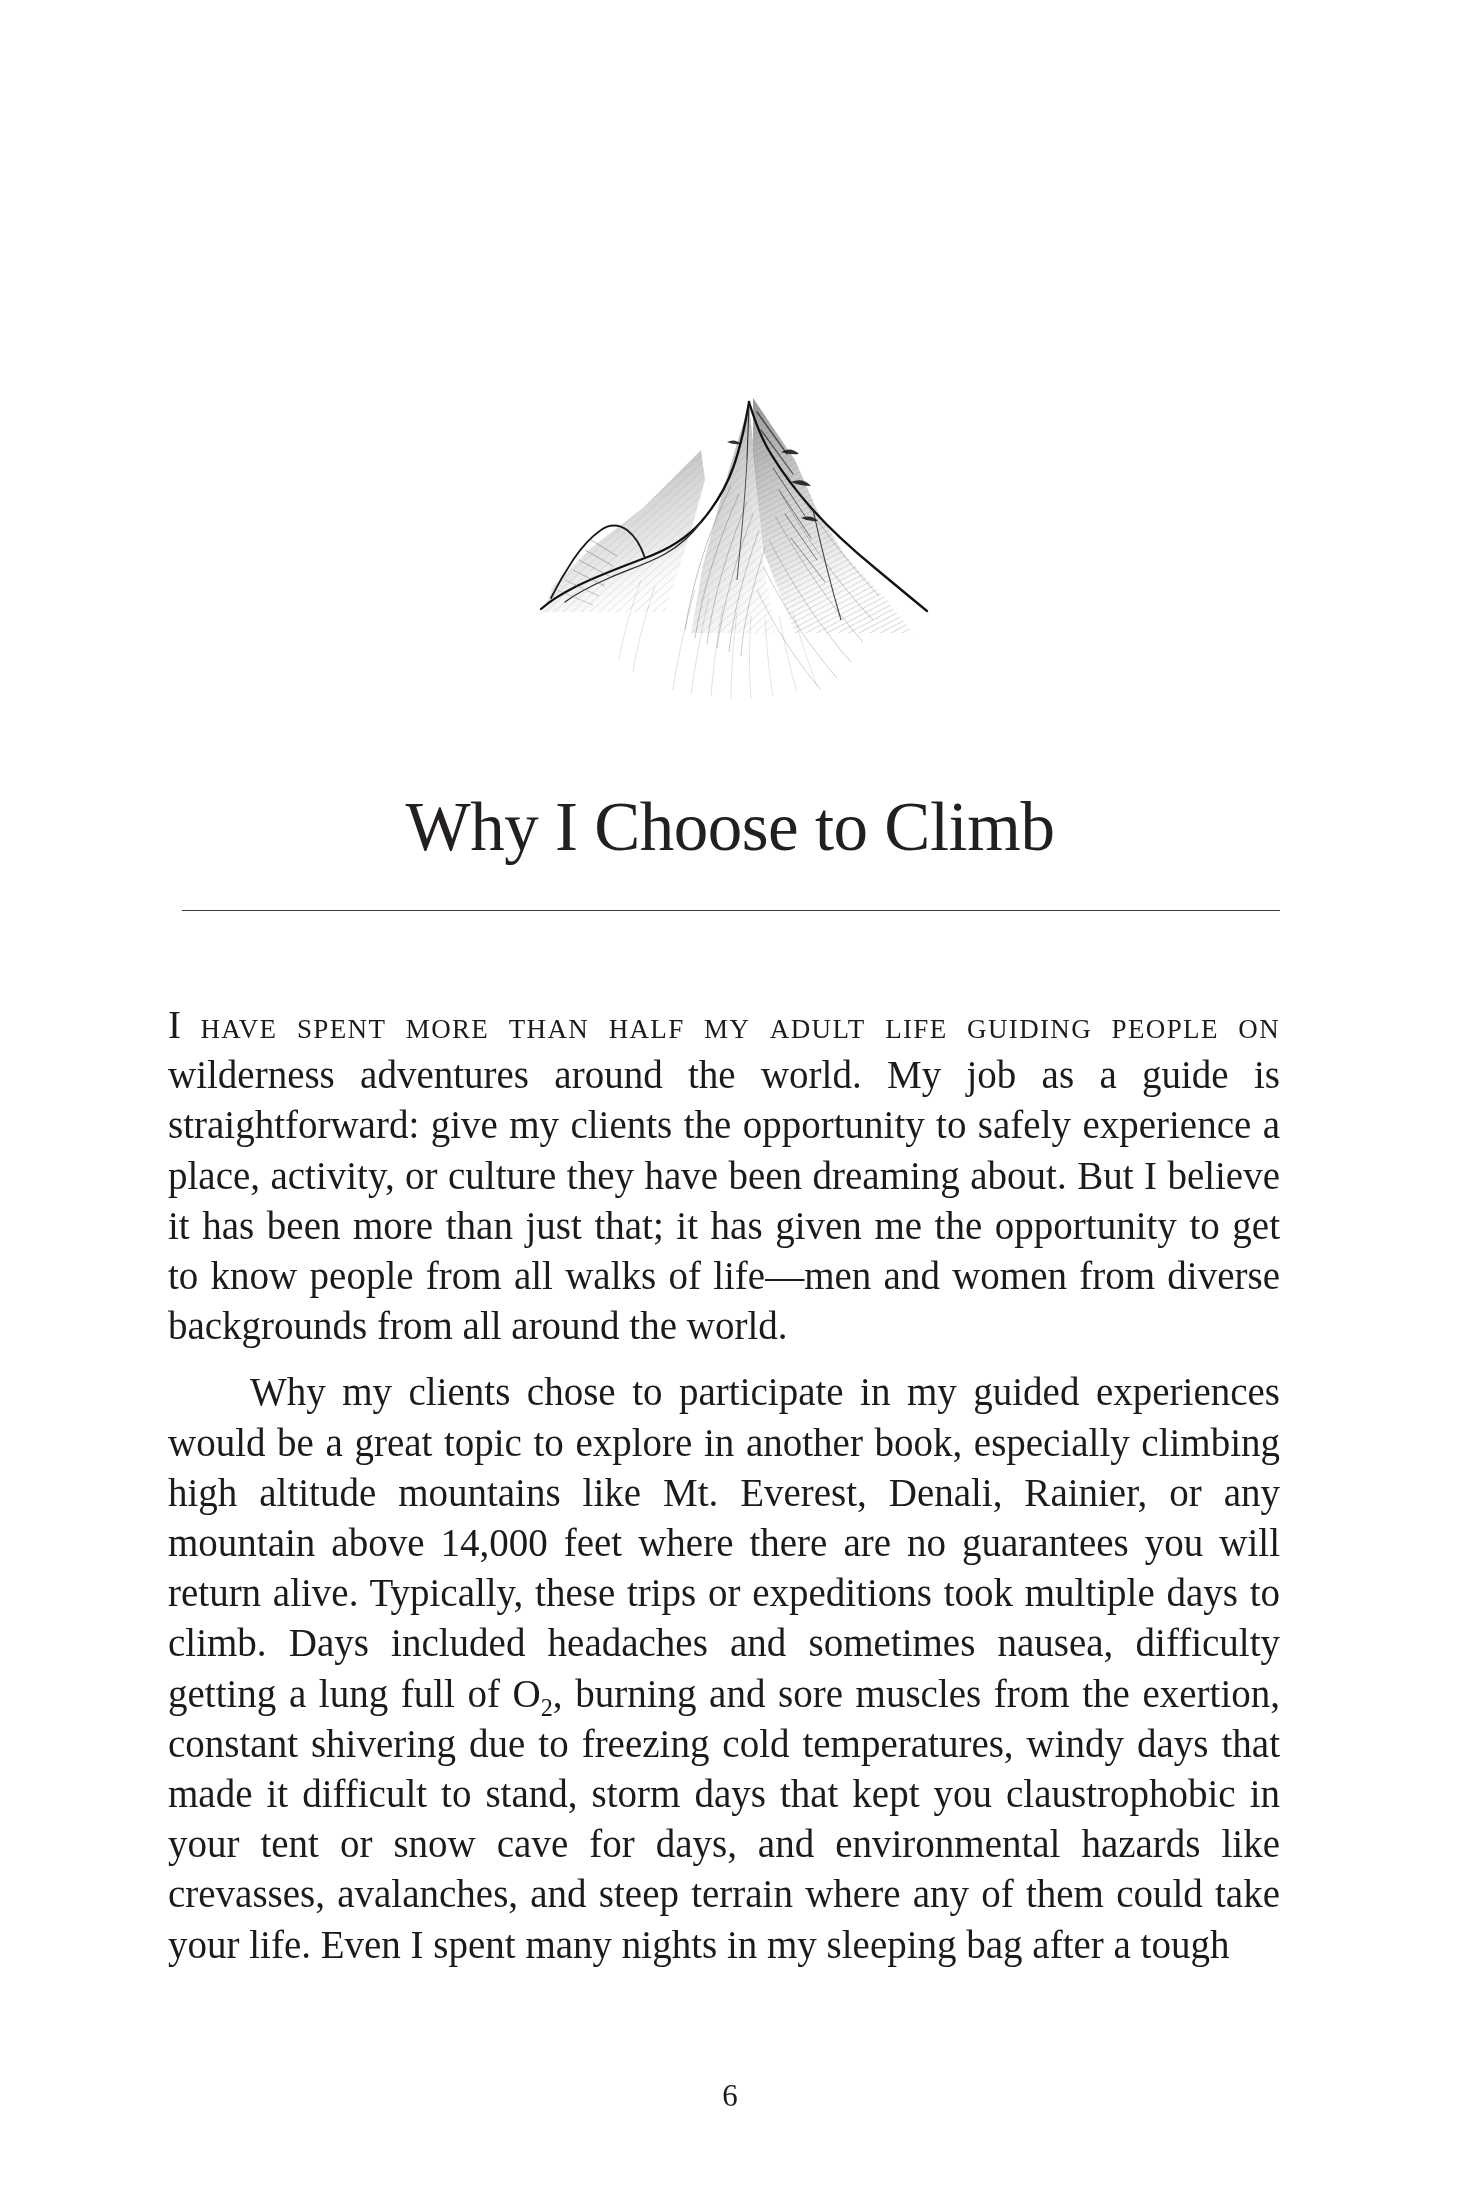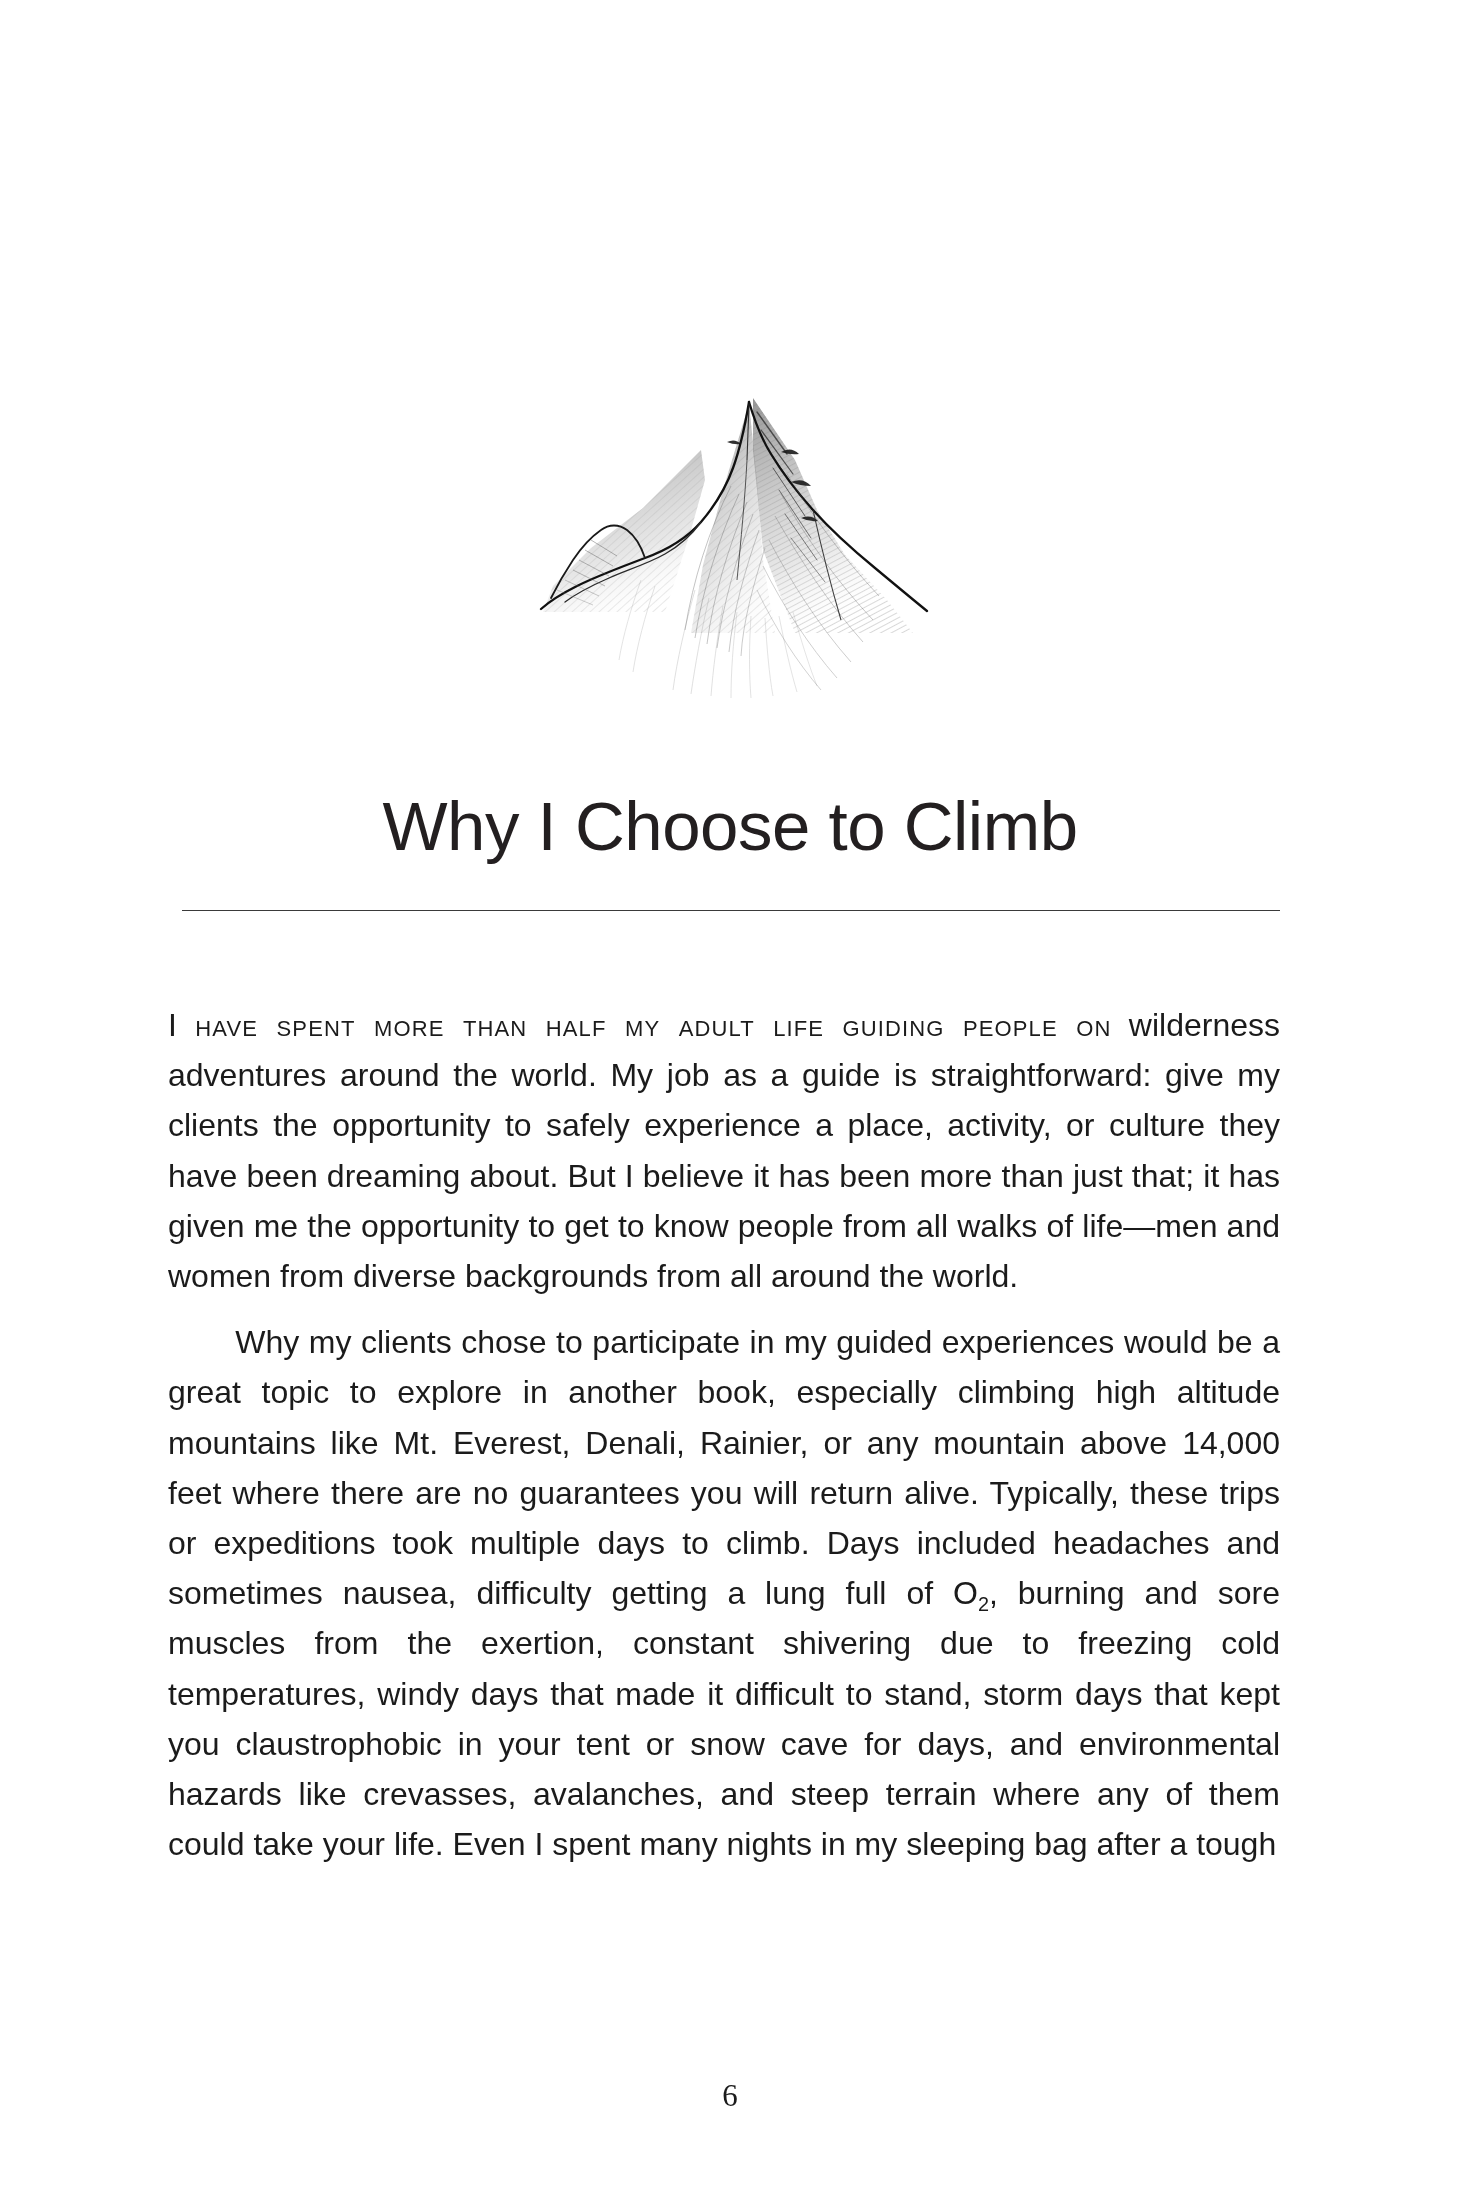--- a/index.html
+++ b/index.html
@@ -31,21 +31,21 @@
     display: block;
   }
 
   
   .chapter-title {
     position: absolute;
     left: 0;
     top: 745px;
     width: 1460px;
     text-align: center;
-    font-family: Liberation Sans, sans-serif;
+    font-family: Liberation Serif, serif;
     font-weight: 400;
     font-size: 69px;
     letter-spacing: -0.5px;
     color: #231f20;
     line-height: 1.05;
     white-space: nowrap;
   }
 
   
   .title-rule {
@@ -56,22 +56,22 @@
     height: 1px;
     background: #3a3a3a;
   }
 
   
   .body-text {
     position: absolute;
     left: 168px;
     top: 1000px;
     width: 1112px;
-    font-family: Liberation Sans, sans-serif;
-    font-size: 32px;
+    font-family: Liberation Serif, serif;
+    font-size: 39px;
     line-height: 50.2px;
     color: #1b1b1b;
     text-align: justify;
     text-justify: inter-word;
     -webkit-hyphens: none;
     hyphens: none;
   }
   .body-text p {
     margin: 0;
   }

